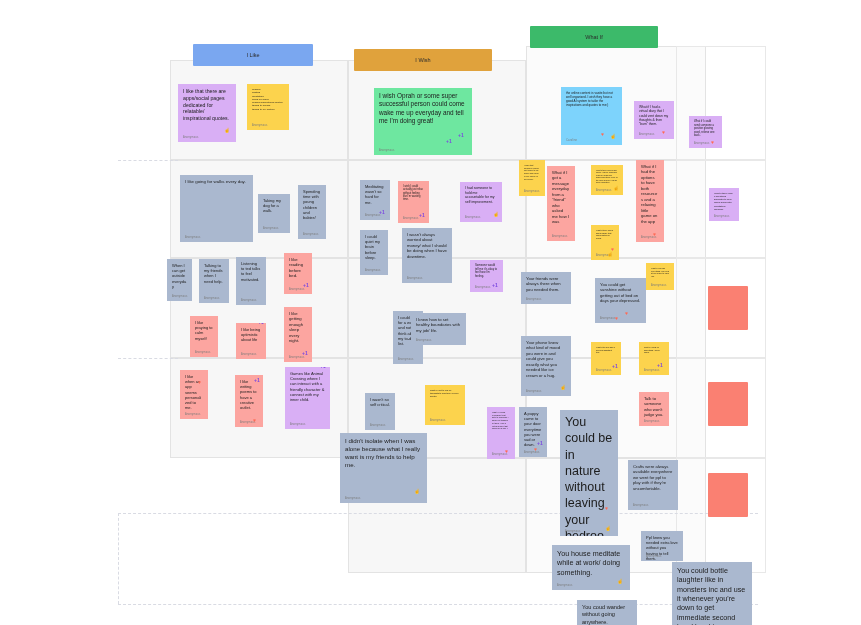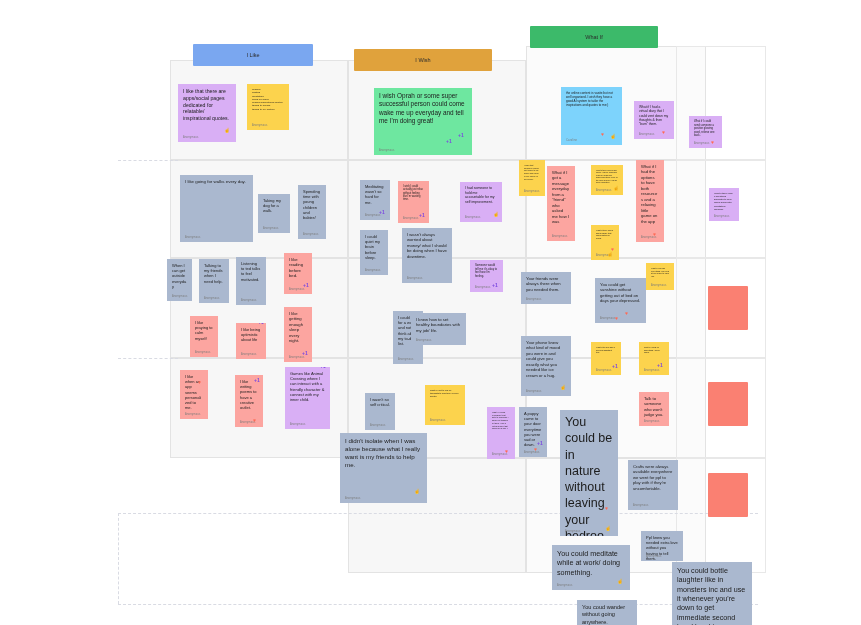--- a/index.html
+++ b/index.html
@@ -297,21 +297,21 @@
       </div>
       <div class="note" style="left: 628px; top: 460px; width: 50px; height: 50px; background: rgb(170, 184, 207); font-size: 4.2px;">
         <span class="body">Crafts were always available everywhere we went for ppl to play with if they're uncomfortable.</span>
         <span class="author">Anonymous</span>
       </div>
       <div class="note" style="left: 641px; top: 531px; width: 42px; height: 30px; background: rgb(170, 184, 207); font-size: 4px;">
         <span class="body">Ppl knew you needed extra love without you having to tell them.</span>
         <span class="author">Anonymous</span>
       </div>
       <div class="note" style="left: 552px; top: 545px; width: 78px; height: 45px; background: rgb(170, 184, 207); font-size: 7.2px;">
-        <span class="body">You could meditate while at work/ doing something.</span>
+        <span class="body">You house meditate while at work/ doing something.</span>
         <span class="author">Anonymous</span>
         <span class="badge thumb" style="left: 65px; top: 34px;">☝</span>
       </div>
       <div class="note" style="left: 672px; top: 562px; width: 80px; height: 70px; background: rgb(170, 184, 207); font-size: 7.2px;">
         <span class="body">You could bottle laughter like in monsters inc and use it whenever you're down to get immediate second hand laughter.</span>
       </div>
       <div class="note" style="left: 577px; top: 600px; width: 60px; height: 32px; background: rgb(170, 184, 207); font-size: 5.6px;">
         <span class="body">You coud wander without going anywhere.</span>
       </div>
     </div>

